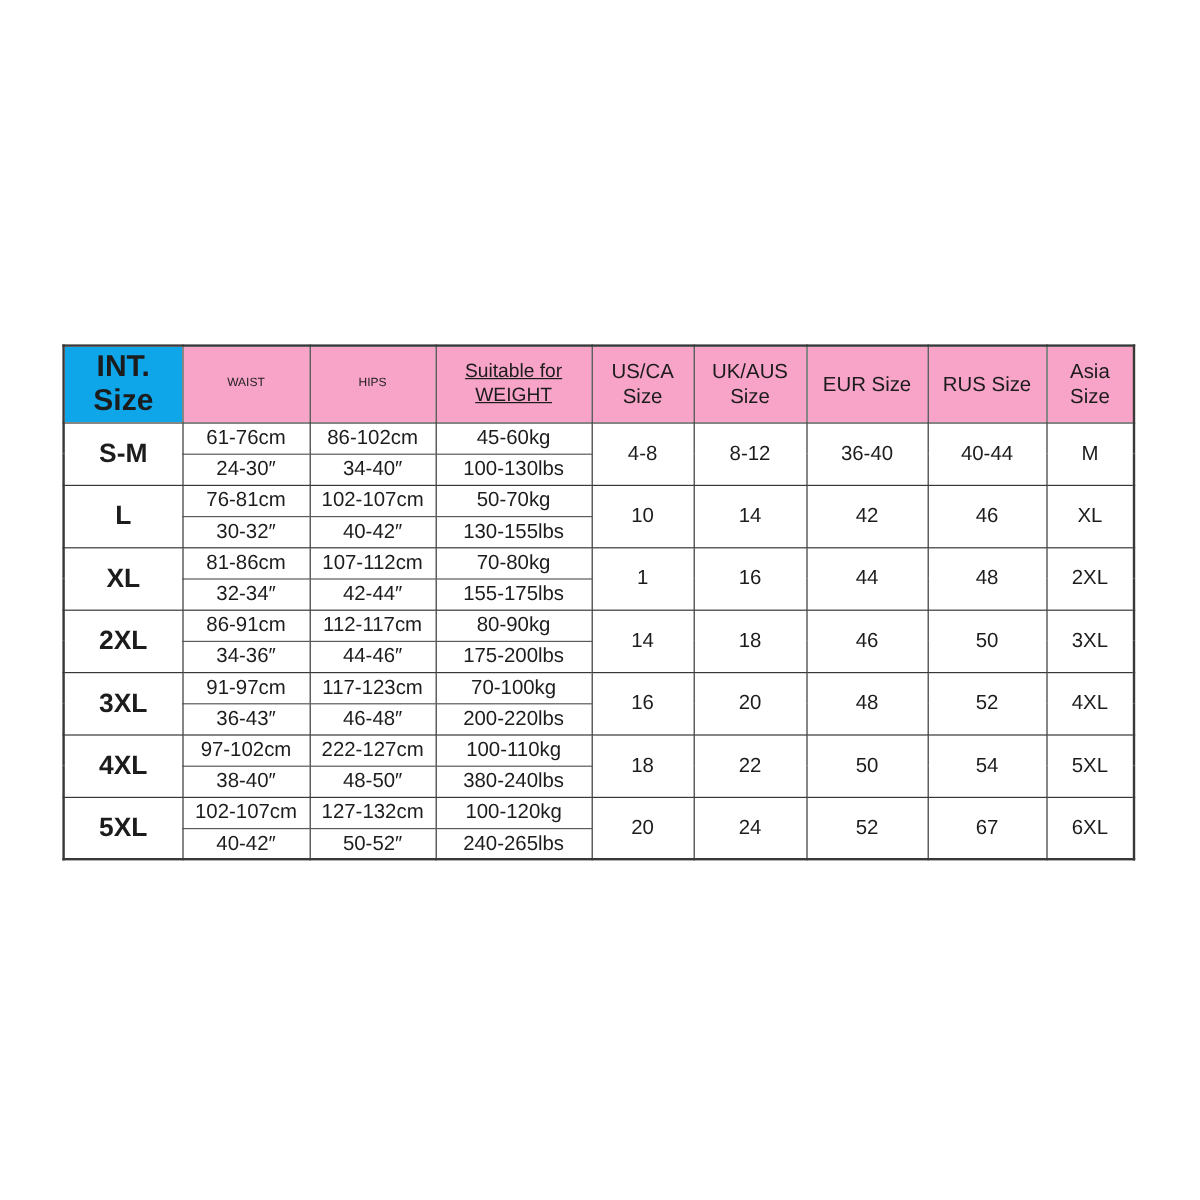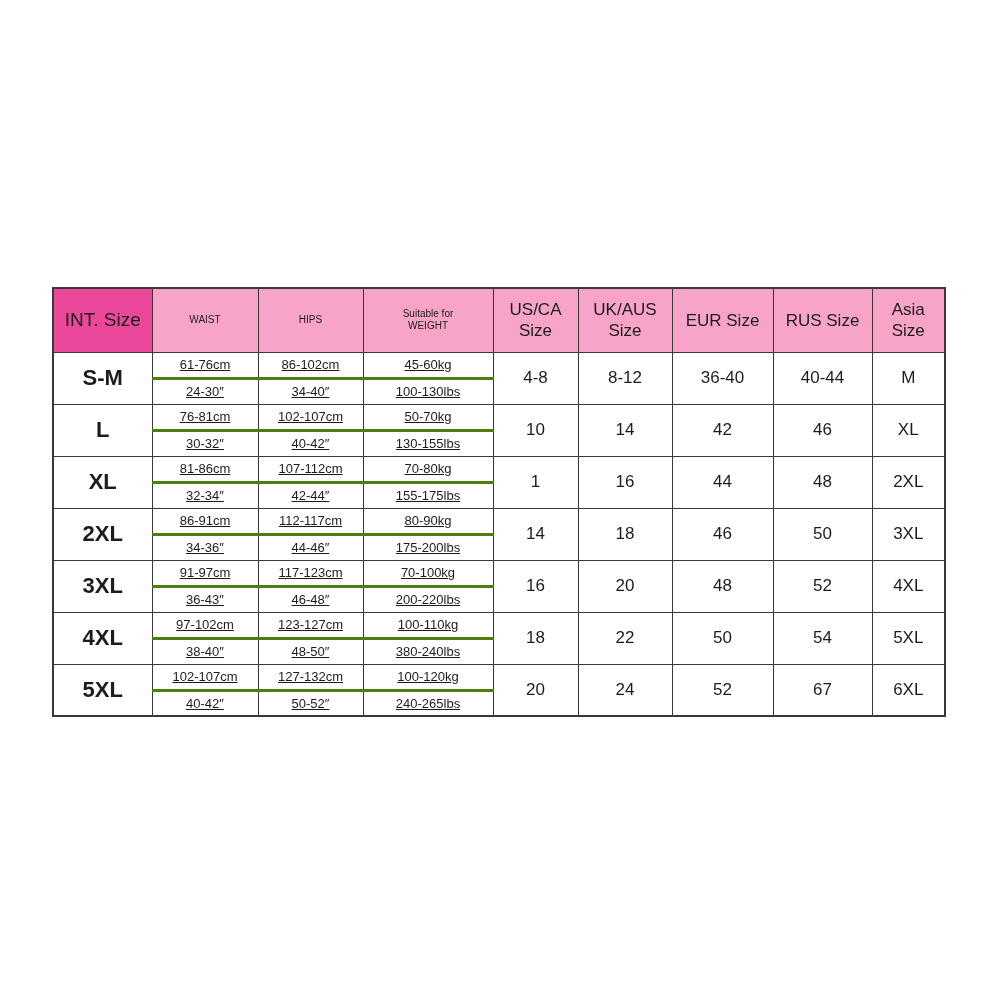--- a/index.html
+++ b/index.html
@@ -36,41 +36,40 @@
   tbody tr { height: 26px; }
 
   th.hdr {
     background: #f7a4c8;
     font-weight: normal;
     font-size: 10px;
     white-space: pre-line;
     line-height: 1.25;
   }
   th.hdr-int {
-    background: #ec4899;
-    font-weight: normal;
-    font-size: 19px;
-  }
-  th.hdr-weight { font-size: 10px; }
+    background: #0ea5e9;
+    font-weight: bold;
+    font-size: 25px;
+  }
+  th.hdr-weight { font-size: 16px; text-decoration: underline; }
   th.hdr-region { font-size: 17px; }
 
   th.size-label {
     font-weight: bold;
     font-size: 22px;
     background: #ffffff;
   }
   td.sub {
-    font-size: 13px;
-    text-decoration: underline;
+    font-size: 17px;
   }
   td.span-cell {
     font-size: 17px;
   }
   tr.row-a td.sub { border-bottom: 1px solid #5a5a5a; }
-  tr.row-b td.sub { border-top: 3px solid #4d7c0f; }
+  tr.row-b td.sub { border-top: 1px solid #4d7c0f; }
 </style>
 </head>
 <body>
 
 <div class="sheet">
   <table class="size-chart">
     <colgroup>
       <col style="width:99px">
         <col style="width:106px">
         <col style="width:105px">
@@ -181,21 +180,21 @@
       </tr>
       <tr class="row-b">
         <td class="sub">36-43″</td>
         <td class="sub">46-48″</td>
         <td class="sub">200-220lbs</td>
       </tr>
 
       <tr class="row-a">
         <th class="size-label" rowspan="2">4XL</th>
         <td class="sub">97-102cm</td>
-        <td class="sub">123-127cm</td>
+        <td class="sub">222-127cm</td>
         <td class="sub">100-110kg</td>
         <td class="span-cell" rowspan="2">18</td>
         <td class="span-cell" rowspan="2">22</td>
         <td class="span-cell" rowspan="2">50</td>
         <td class="span-cell" rowspan="2">54</td>
         <td class="span-cell" rowspan="2">5XL</td>
       </tr>
       <tr class="row-b">
         <td class="sub">38-40″</td>
         <td class="sub">48-50″</td>

